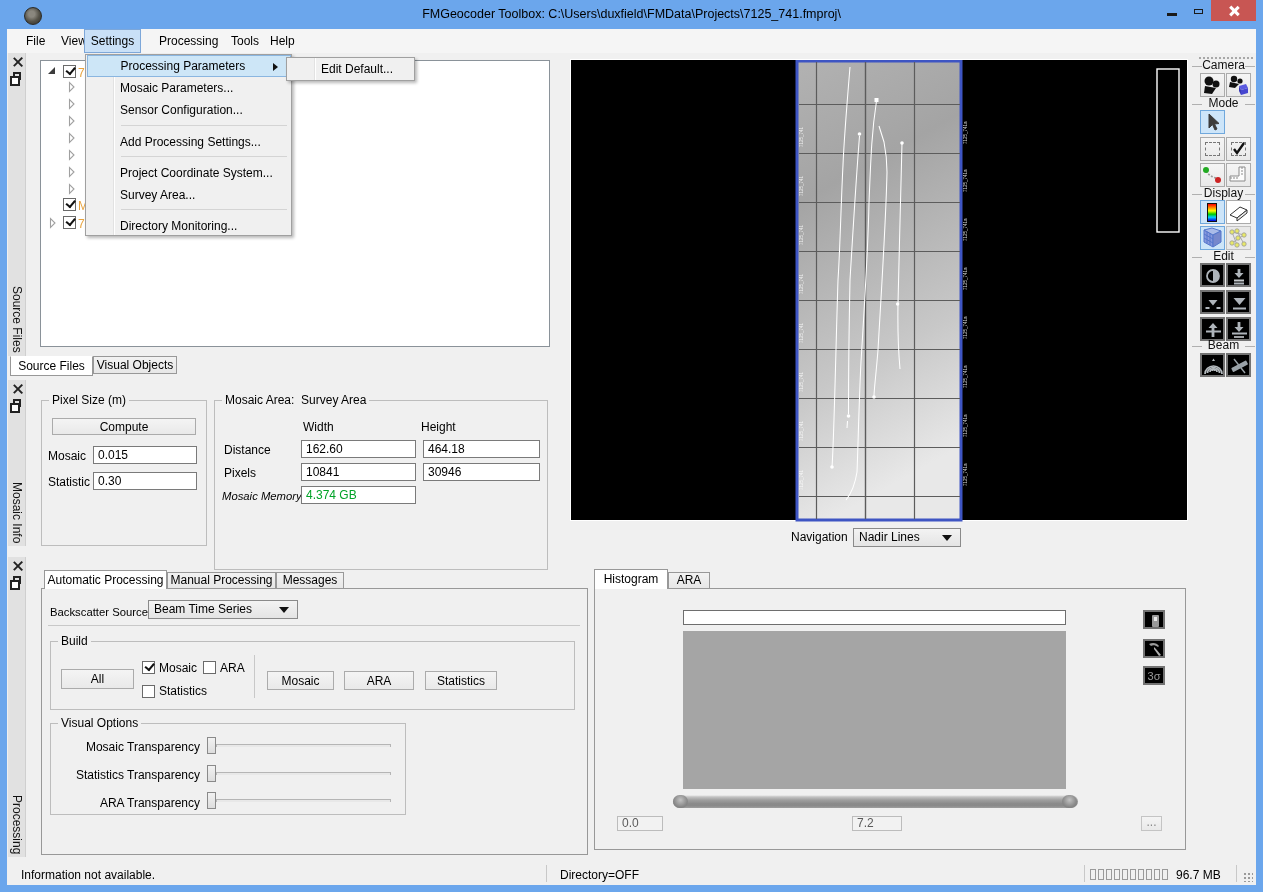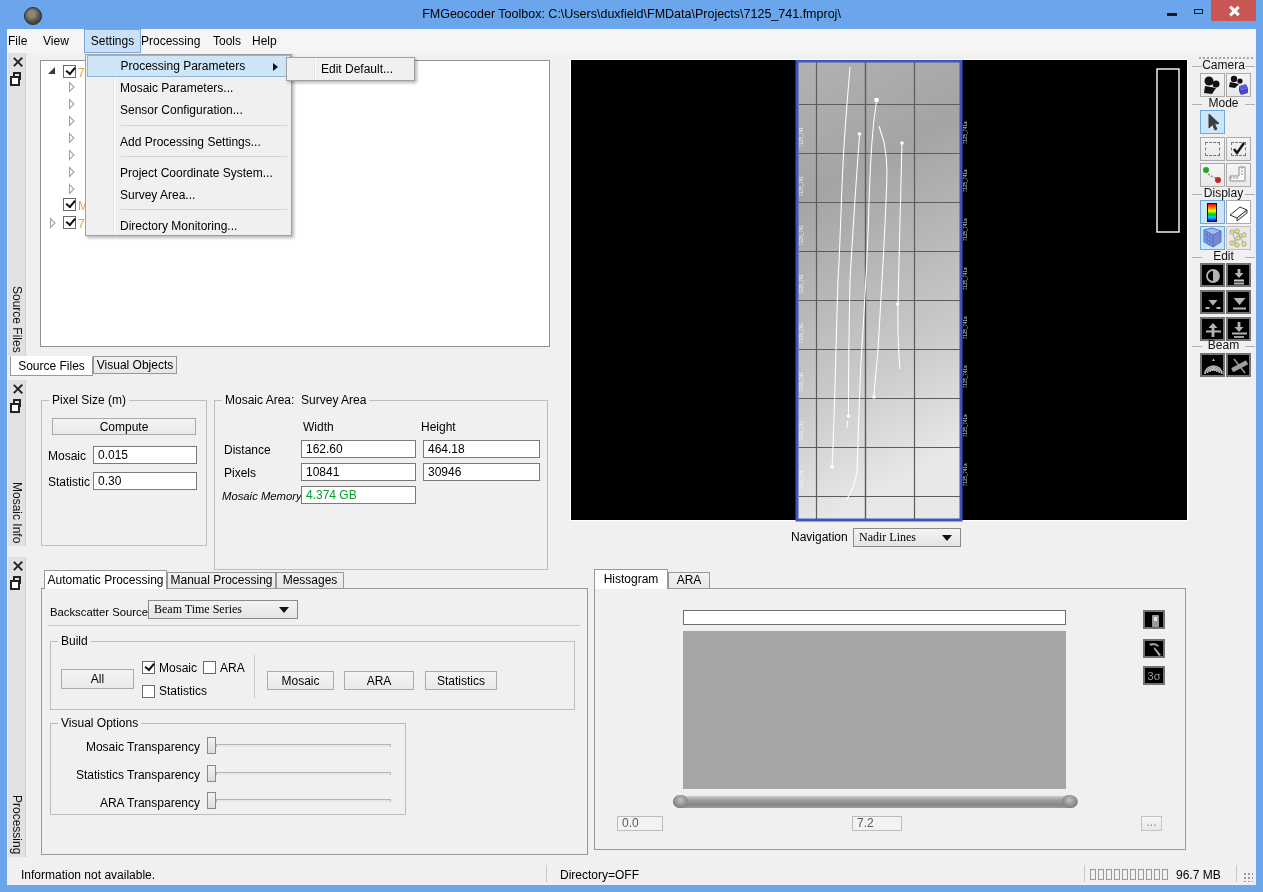--- a/index.html
+++ b/index.html
@@ -17,21 +17,21 @@
 #btn-min .g { position:absolute; left:12px; top:5px; width:10px; height:2.5px; background:#1a1a1a; }
 #btn-max { left:1188px; top:8px; width:30px; height:14px; }
 #btn-max .g { position:absolute; left:6px; top:1px; width:9px; height:5px; border:1.6px solid #1a1a1a; }
 #btn-close { left:1211px; top:0px; width:45px; height:21px; background:#c85653; }
 #btn-close .g { position:absolute; left:17px; top:5px; width:11px; height:11px; }
 #btn-close .g:before, #btn-close .g:after { content:""; position:absolute; left:4.5px; top:0px; width:2.6px; height:12px; background:#fff; }
 #btn-close .g:before { transform:rotate(45deg); }
 #btn-close .g:after { transform:rotate(-45deg); }
 
 #menubar { left:7px; top:29px; width:1249px; height:24px; background:#f5f5f5; }
-.menu-item { position:absolute; top:0; height:24px; line-height:24px; padding:0 0; }
+.menu-item { position:absolute; top:0; height:24px; line-height:24px; padding:0 18px; }
 #mi-settings { background:#c9e0f7; border:1px solid #7da7d9; line-height:22px; }
 
 #client { left:7px; top:53px; width:1249px; height:832px; background:#f0f0f0; }
 
 .strip { position:absolute; left:8px; width:18px; background:#e1e1e1; border-right:1px solid #cfcfcf; }
 .strip .ic-x { position:absolute; left:5px; top:4px; width:9px; height:9px; }
 .strip .ic-x:before, .strip .ic-x:after { content:""; position:absolute; left:4px; top:-1px; width:2.4px; height:12px; background:#222; }
 .strip .ic-x:before { transform:rotate(45deg); }
 .strip .ic-x:after { transform:rotate(-45deg); }
 .strip .ic-f { position:absolute; left:5px; top:19px; width:8px; height:8px; border:2px solid #222; background:#e1e1e1; }
@@ -39,21 +39,21 @@
 .strip .vlabel { position:absolute; left:2px; bottom:3px; writing-mode:vertical-rl; font-size:12px; color:#111; white-space:nowrap; }
 
 .btn { position:absolute; background:linear-gradient(180deg,#f4f4f4,#e9e9e9); border:1px solid #ababab; text-align:center; font-size:12px; }
 .field { position:absolute; background:#fff; border:1px solid #7a7a7a; font-size:12px; padding-left:4px; }
 .dfield { position:absolute; background:#f2f2f2; border:1px solid #bcbcbc; font-size:12px; color:#5a5a5a; padding-left:4px; }
 .grp { position:absolute; border:1px solid #bdbdbd; }
 .grp > .gt { position:absolute; top:-8px; left:7px; background:#f0f0f0; padding:0 3px; line-height:15px; }
 .cb { position:absolute; width:13px; height:13px; background:#fff; border:1px solid #6a6a6a; }
 .cb.on:before { content:""; position:absolute; left:1.6px; top:1.4px; width:7px; height:3.6px; border-left:2.6px solid #111; border-bottom:2.6px solid #111; transform:rotate(-50deg); }
 .combo { position:absolute; background:linear-gradient(180deg,#f3f3f3,#e4e4e4); border:1px solid #8a8a8a; font-size:12px; }
-.combo .tx { position:absolute; left:5px; top:0; line-height:17px;font-family:Liberation Serif, serif; }
+.combo .tx { position:absolute; left:5px; top:0; line-height:17px; }
 .combo .ar { position:absolute; right:8px; top:6px; width:0; height:0; border-left:5px solid transparent; border-right:5px solid transparent; border-top:6px solid #111; }
 .tab { position:absolute; font-size:12px; text-align:center; }
 .tab.top-act { background:#fff; border:1px solid #989898; border-bottom:none; z-index:3; }
 .tab.top-in { background:linear-gradient(180deg,#f2f2f2,#e7e7e7); border:1px solid #989898; z-index:2; }
 .tab.bot-act { background:#fff; border:1px solid #989898; border-top:1px solid #fff; z-index:3; }
 .tab.bot-in { background:linear-gradient(180deg,#f2f2f2,#e7e7e7); border:1px solid #989898; z-index:2; }
 .pane { position:absolute; border:1px solid #989898; background:#f0f0f0; }
 .lbl { position:absolute; white-space:nowrap; }
 .sep-v { position:absolute; width:1px; background:#c8c8c8; }
 .sep-h { position:absolute; height:1px; background:#c8c8c8; }

